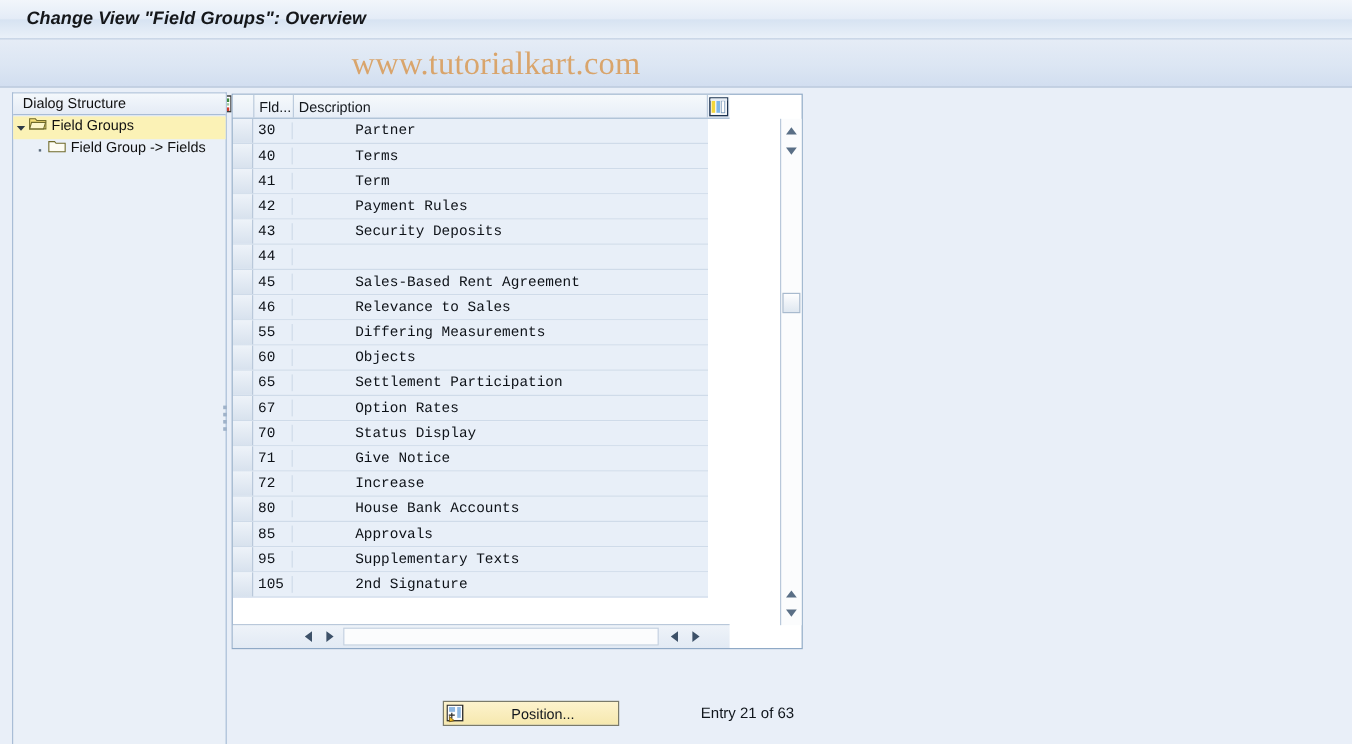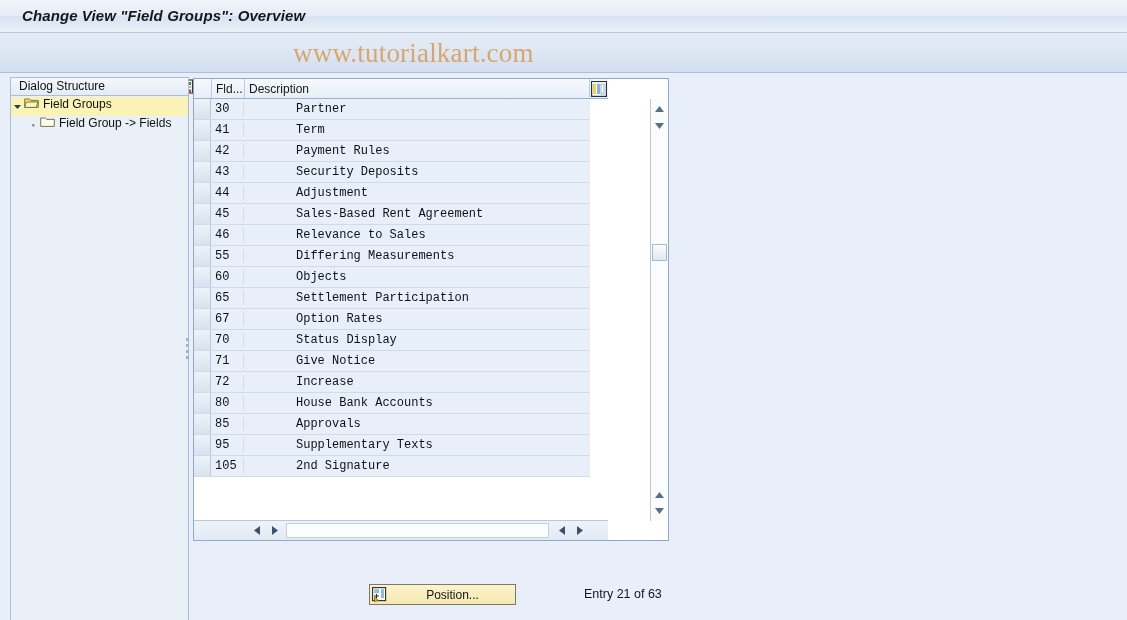--- a/index.html
+++ b/index.html
@@ -350,37 +350,41 @@
   </div>
 
   <div id="rows">
       <div class="row">
         <div class="r-sel"></div>
         <div class="r-fld">30</div>
         <div class="r-desc">Partner</div>
       </div>
       <div class="row">
         <div class="r-sel"></div>
+        <div class="r-fld">40</div>
+        <div class="r-desc">Terms</div>
+      </div>
+      <div class="row">
+        <div class="r-sel"></div>
         <div class="r-fld">41</div>
         <div class="r-desc">Term</div>
       </div>
       <div class="row">
         <div class="r-sel"></div>
         <div class="r-fld">42</div>
         <div class="r-desc">Payment Rules</div>
       </div>
       <div class="row">
         <div class="r-sel"></div>
         <div class="r-fld">43</div>
         <div class="r-desc">Security Deposits</div>
       </div>
       <div class="row">
         <div class="r-sel"></div>
         <div class="r-fld">44</div>
-        <div class="r-desc">Adjustment</div>
       </div>
       <div class="row">
         <div class="r-sel"></div>
         <div class="r-fld">45</div>
         <div class="r-desc">Sales-Based Rent Agreement</div>
       </div>
       <div class="row">
         <div class="r-sel"></div>
         <div class="r-fld">46</div>
         <div class="r-desc">Relevance to Sales</div>

